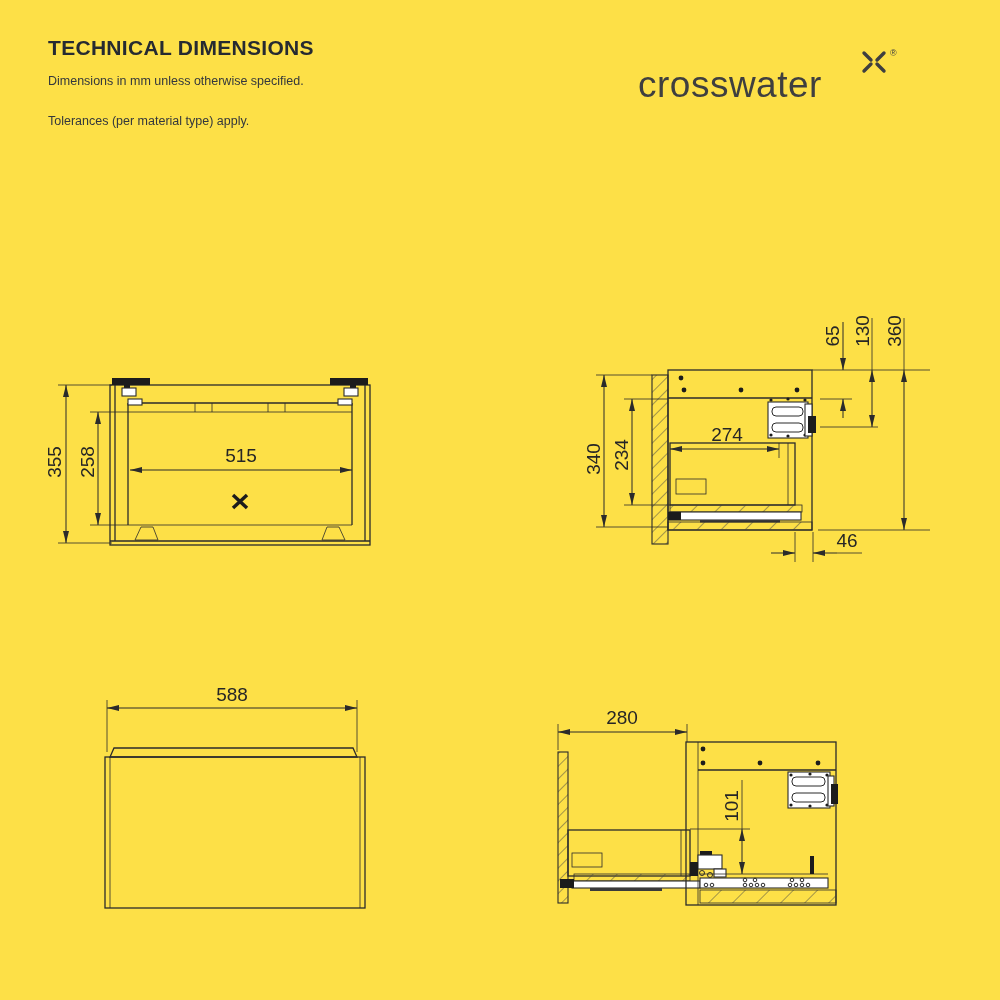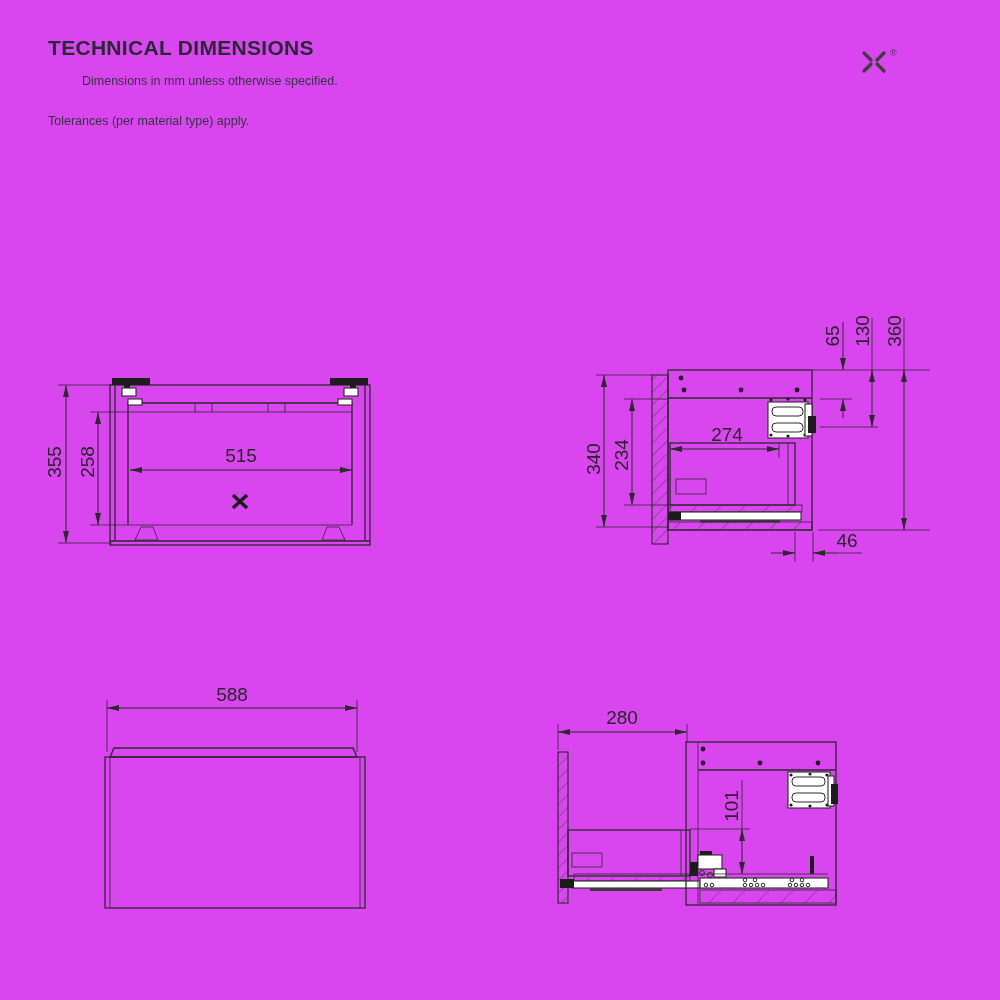--- a/index.html
+++ b/index.html
@@ -1,21 +1,21 @@
 <!DOCTYPE html>
 <html><head>
 <meta charset="utf-8">
 <style>
   html,body{margin:0;padding:0;background:#ffffff;width:1000px;height:1000px;overflow:hidden;
             font-family:"Liberation Sans", sans-serif;}
-  .canvas{position:relative;width:1000px;height:1000px;background:#d946ef;}
+  .canvas{position:relative;width:1000px;height:1000px;background:#fde047;}
   .hdr{position:absolute;left:48px;top:36px;}
   .hdr h1{margin:0;font-size:21px;font-weight:bold;letter-spacing:.3px;color:#262a31;}
   .hdr p{margin:0;font-size:12.5px;color:#33373d;}
-  .hdr p.n1{margin-top:14px;margin-left:34px;}
+  .hdr p.n1{margin-top:14px;}
   .hdr p.n2{margin-top:26px;}
   .logo{position:absolute;left:638px;top:56px;width:280px;height:60px;color:#3f3f3f;}
   .logo-text{position:absolute;left:0;top:8px;font-size:37px;letter-spacing:.5px;color:#3f3f3f;}
   .logo-x{position:absolute;left:222px;top:-6px;}
   .logo-reg{position:absolute;left:252px;top:-8px;font-size:9px;color:#3f3f3f;}
   svg.draw{position:absolute;left:0;top:0;}
   .ln{stroke:#2b2b2b;stroke-width:1.3;fill:none;}
   .tn{stroke:#2b2b2b;stroke-width:.8;fill:none;}
   .dm{stroke:#2b2b2b;stroke-width:1;fill:none;}
   .wh{fill:#ffffff;stroke:#2b2b2b;stroke-width:1.1;}
@@ -30,20 +30,21 @@
 
 <div class="canvas">
 
   <div class="hdr">
     <h1>TECHNICAL DIMENSIONS</h1>
     <p class="n1">Dimensions in mm unless otherwise specified.</p>
     <p class="n2">Tolerances (per material type) apply.</p>
   </div>
 
   <div class="logo">
+    <span class="logo-text">crosswater</span>
     <svg class="logo-x" width="28" height="24" viewBox="0 0 28 24">
       <g stroke="#3f3f3f" stroke-width="3.4" stroke-linecap="round" fill="none">
         <line x1="4" y1="3" x2="11" y2="10"></line>
         <line x1="24" y1="3" x2="17" y2="10"></line>
         <line x1="4" y1="21" x2="11" y2="14"></line>
         <line x1="24" y1="21" x2="17" y2="14"></line>
       </g>
     </svg>
     <span class="logo-reg">®</span>
   </div>

